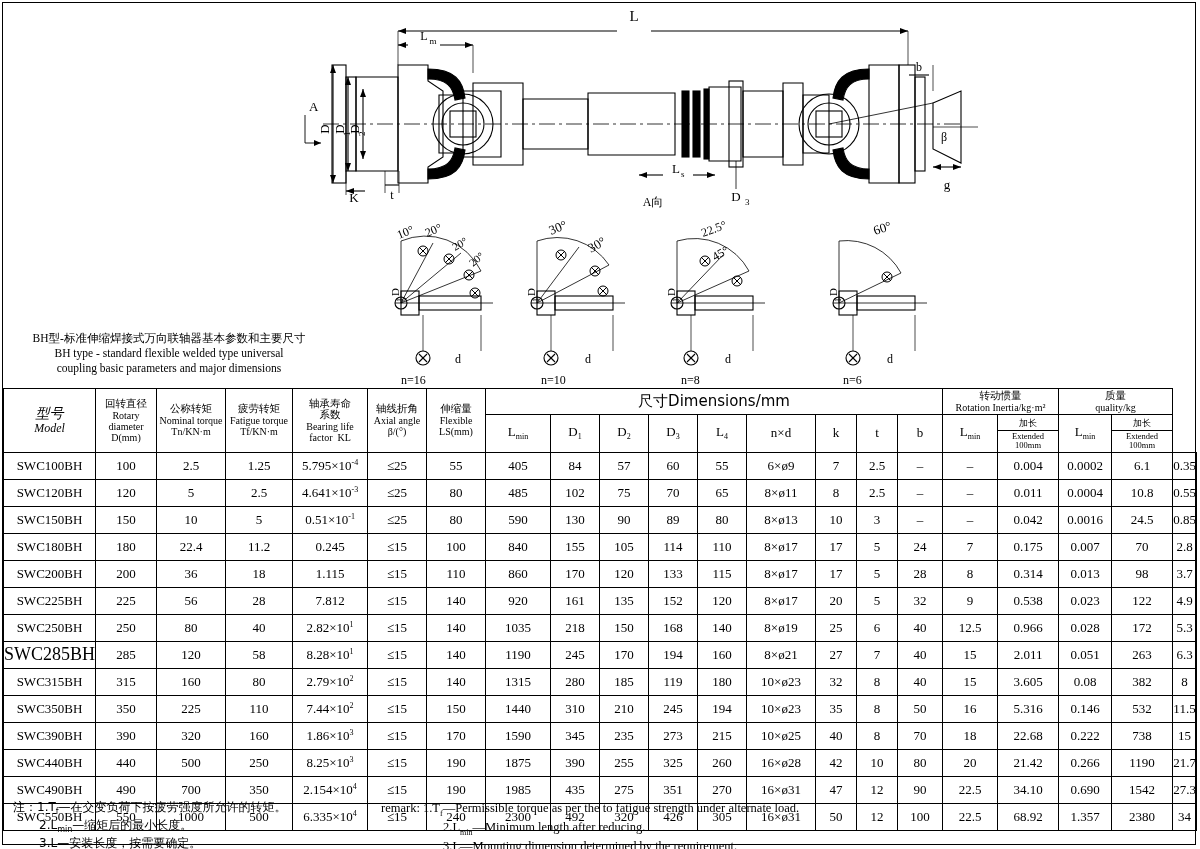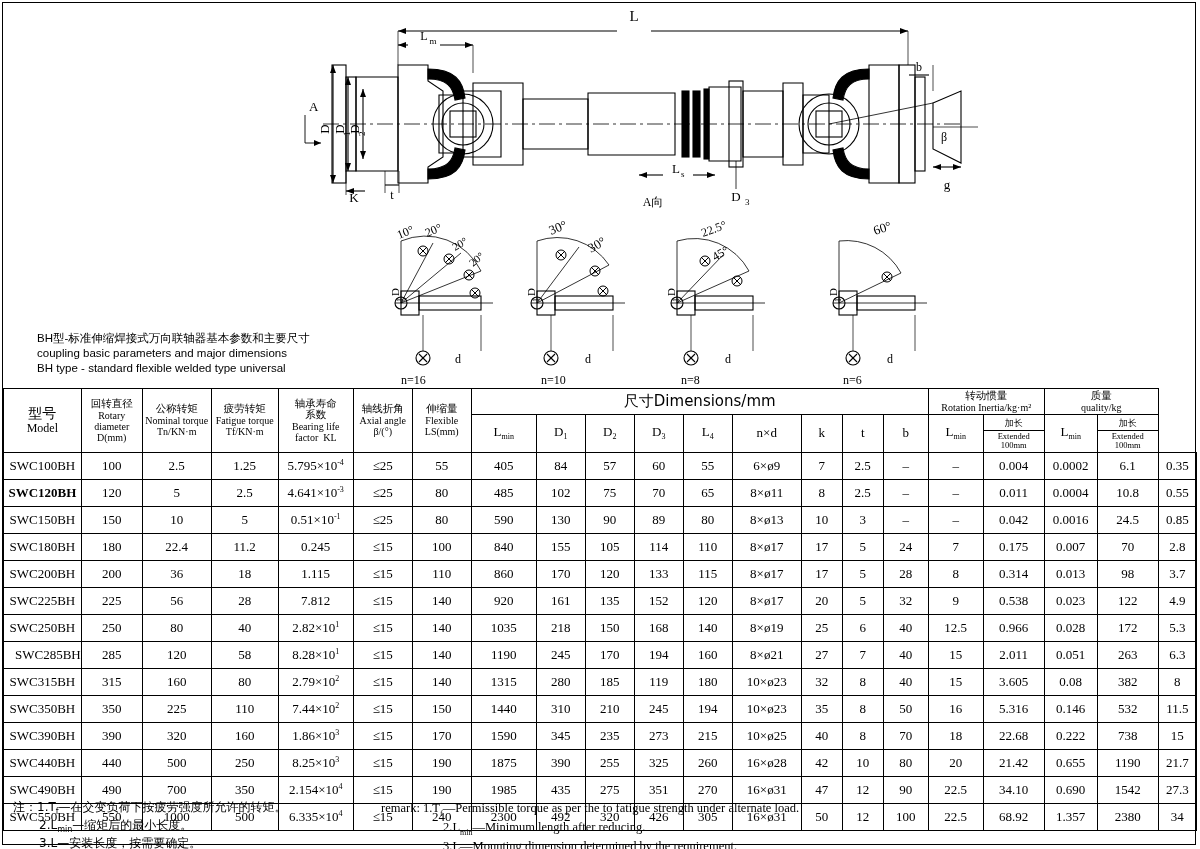--- a/index.html
+++ b/index.html
@@ -13,23 +13,24 @@
   }
   .sheet{
     position:absolute;left:2px;top:2px;width:1194px;height:843px;
     border:1.5px solid #000;
     box-sizing:border-box;
   }
   
   .drawing{position:absolute;left:0;top:0;width:1194px;height:385px;}
   .svgwrap{position:absolute;left:0;top:0;}
   .cn-note{
-    position:absolute;left:34px;top:328px;width:330px;
+    position:absolute;left:1px;top:328px;width:330px;
     font-size:11.5px;line-height:1.32;
-    font-family:Liberation Sans, sans-serif;
+    font-family:Liberation Serif, serif;
+    text-align:center;
   }
   .cn-note .l1{font-size:11.5px;}
   
   table.spec{
     position:absolute;left:0;top:385px;
     width:1194px;
     border-collapse:collapse;
     font-family:"Liberation Serif", serif;
     font-size:11.5px;
   }
@@ -46,21 +47,21 @@
     padding:1px 1px;
   }
   table.spec tbody td{
     height:26px;
     font-size:13px;
   }
   .hdr-cn{font-family:"DejaVu Sans", sans-serif;font-size:10.5px;}
   .hdr-en{font-size:10px;}
   .sup{font-size:8px;vertical-align:super;}
   .sub{font-size:8px;vertical-align:sub;}
-  .model-col{width:72px;}
+  .model-col{width:72px;font-style:italic;}
   .big{font-size:14px;}
   
   .notes{
     position:absolute;left:0;top:795px;width:1194px;height:46px;
     font-size:12.5px;
   }
   .notes .cn{
     position:absolute;left:10px;top:2px;width:360px;
     font-family:"DejaVu Sans", sans-serif;
     font-size:12px;line-height:1.33;
@@ -322,22 +323,22 @@
       </g>
 
       <text x="398" y="381" font-size="12" fill="#000">n=16</text>
       <text x="538" y="381" font-size="12" fill="#000">n=10</text>
       <text x="678" y="381" font-size="12" fill="#000">n=8</text>
       <text x="840" y="381" font-size="12" fill="#000">n=6</text>
     </svg>
 
     <div class="cn-note">
       <div class="l1">BH型-标准伸缩焊接式万向联轴器基本参数和主要尺寸</div>
+      <div>BH type - standard flexible welded type universal</div>
       <div>coupling basic parameters and major dimensions</div>
-      <div>BH type - standard flexible welded type universal</div>
     </div>
   </div>
 
   <table class="spec">
     <thead>
       <tr>
         <td rowspan="3" class="model-col">
           <div class="hdr-cn big">型号</div>
           <div class="hdr-en" style="font-size:12px">Model</div>
         </td>
@@ -448,21 +449,21 @@
           <td>7</td>
           <td>2.5</td>
           <td>–</td>
           <td>–</td>
           <td>0.004</td>
           <td>0.0002</td>
           <td>6.1</td>
           <td>0.35</td>
         </tr>
         <tr>
-          <td style="font-size: 13px; font-weight: bold;">SWC120BH</td>
+          <td style="font-size: 13px;">SWC120BH</td>
           <td>120</td>
           <td>5</td>
           <td>2.5</td>
           <td>4.641×10<span class="sup">-3</span></td>
           <td>≤25</td>
           <td>80</td>
           <td>485</td>
           <td>102</td>
           <td>75</td>
           <td>70</td>
@@ -586,21 +587,21 @@
           <td>25</td>
           <td>6</td>
           <td>40</td>
           <td>12.5</td>
           <td>0.966</td>
           <td>0.028</td>
           <td>172</td>
           <td>5.3</td>
         </tr>
         <tr>
-          <td style="font-size: 13px; padding-left: 11px;">SWC285BH</td>
+          <td style="font-size: 18px;">SWC285BH</td>
           <td>285</td>
           <td>120</td>
           <td>58</td>
           <td>8.28×10<span class="sup">1</span></td>
           <td>≤15</td>
           <td>140</td>
           <td>1190</td>
           <td>245</td>
           <td>170</td>
           <td>194</td>
@@ -696,21 +697,21 @@
           <td>390</td>
           <td>255</td>
           <td>325</td>
           <td>260</td>
           <td>16×ø28</td>
           <td>42</td>
           <td>10</td>
           <td>80</td>
           <td>20</td>
           <td>21.42</td>
-          <td>0.655</td>
+          <td>0.266</td>
           <td>1190</td>
           <td>21.7</td>
         </tr>
         <tr>
           <td style="font-size: 13px;">SWC490BH</td>
           <td>490</td>
           <td>700</td>
           <td>350</td>
           <td>2.154×10<span class="sup">4</span></td>
           <td>≤15</td>

